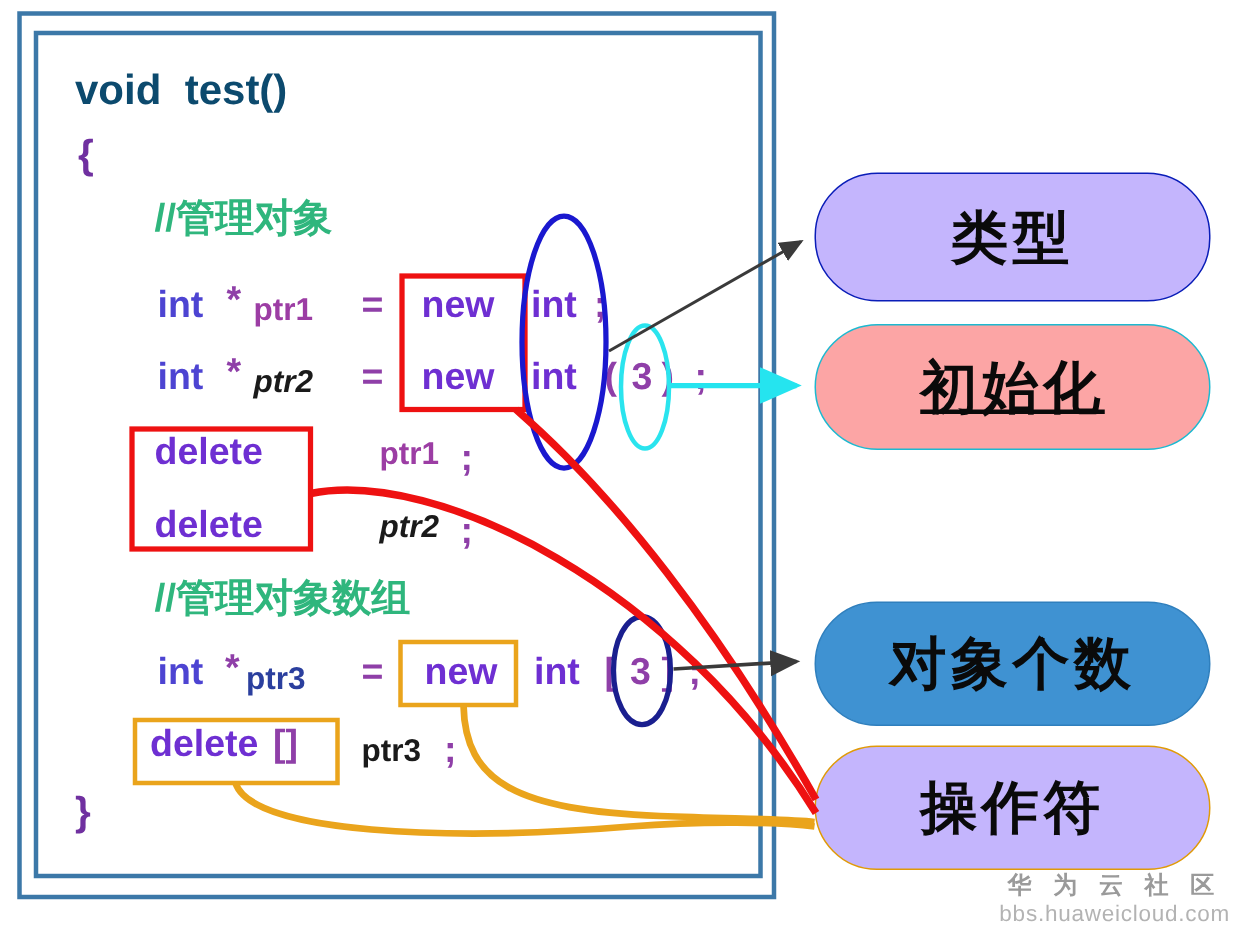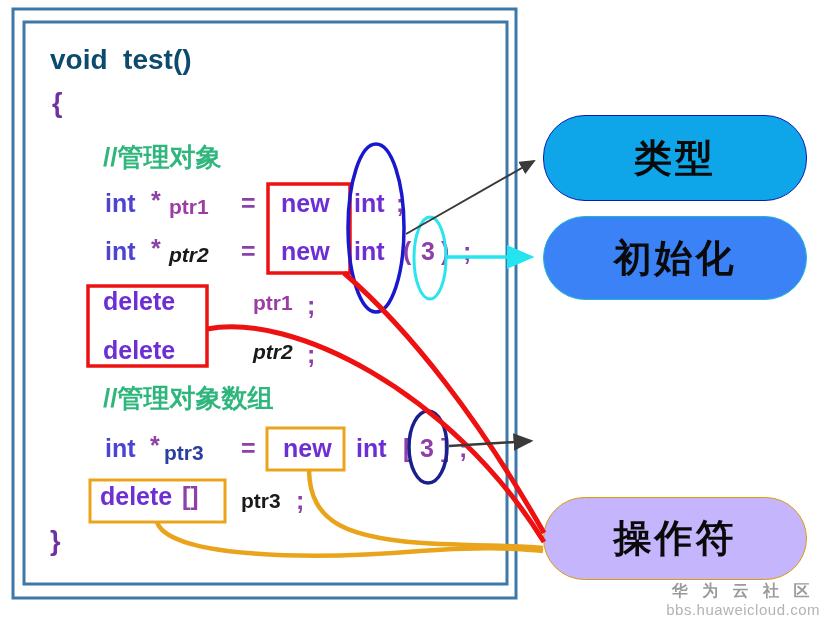--- a/index.html
+++ b/index.html
@@ -42,21 +42,21 @@
 <div class="canvas">
 
   <div class="code-line" style="top:44px;">
     <span class="tok kw-blue" style="left:50px;">void  test()</span>
   </div>
 
   <div class="code-line" style="top:88px;">
     <span class="tok brace" style="left:52px;">{</span>
   </div>
 
-  <div class="code-line" style="top:140px;text-align:right;">
+  <div class="code-line" style="top:128px;text-align:right;">
     <span class="tok comment" style="left:103px;">//管理对象</span>
   </div>
 
   <div class="code-line" style="top:189px;">
     <span class="tok kw-int" style="left:105px;">int</span>
     <span class="tok punc" style="left:151px;top:-3px;">*</span>
     <span class="tok ptr-name ptr1c" style="left:169px;top:6px;">ptr1</span>
     <span class="tok punc" style="left:241px;">=</span>
     <span class="tok kw-new" style="left:281px;">new</span>
     <span class="tok kw-new" style="left:354px;">int</span>
@@ -109,25 +109,28 @@
     <span class="tok kw-new" style="left:100px;">delete</span>
     <span class="tok punc" style="left:182px;">[]</span>
     <span class="tok ptr-name ptr3c" style="left:241px;top:7px;color:#1a1a1a;">ptr3</span>
     <span class="tok punc" style="left:296px;top:4px;">;</span>
   </div>
 
   <div class="code-line" style="top:526px;">
     <span class="tok brace" style="left:50px;">}</span>
   </div>
 
-  <div class="pill pill-type" style="background-color: #0ea5e9;">
+  <div class="pill pill-type" style="background-color: #c4b5fd;">
     <span>类型</span>
   </div>
-  <div class="pill pill-init" style="background-color: #3b82f6;">
+  <div class="pill pill-init" style="background-color: #fca5a5; text-decoration: underline;">
     <span>初始化</span>
+  </div>
+  <div class="pill pill-count" style="background-color: rgb(63, 146, 210);">
+    <span>对象个数</span>
   </div>
   <div class="pill pill-operator" style="background-color: #c4b5fd;">
     <span>操作符</span>
   </div>
 
   <svg class="overlay" width="835" height="622" viewBox="0 0 835 622">
     <defs>
       <marker id="arrow-dark" markerWidth="9" markerHeight="8" refX="7" refY="3.5" orient="auto">
         <path d="M0,0 L8,3.5 L0,7 Z" fill="#3a3a3a"></path>
       </marker>

